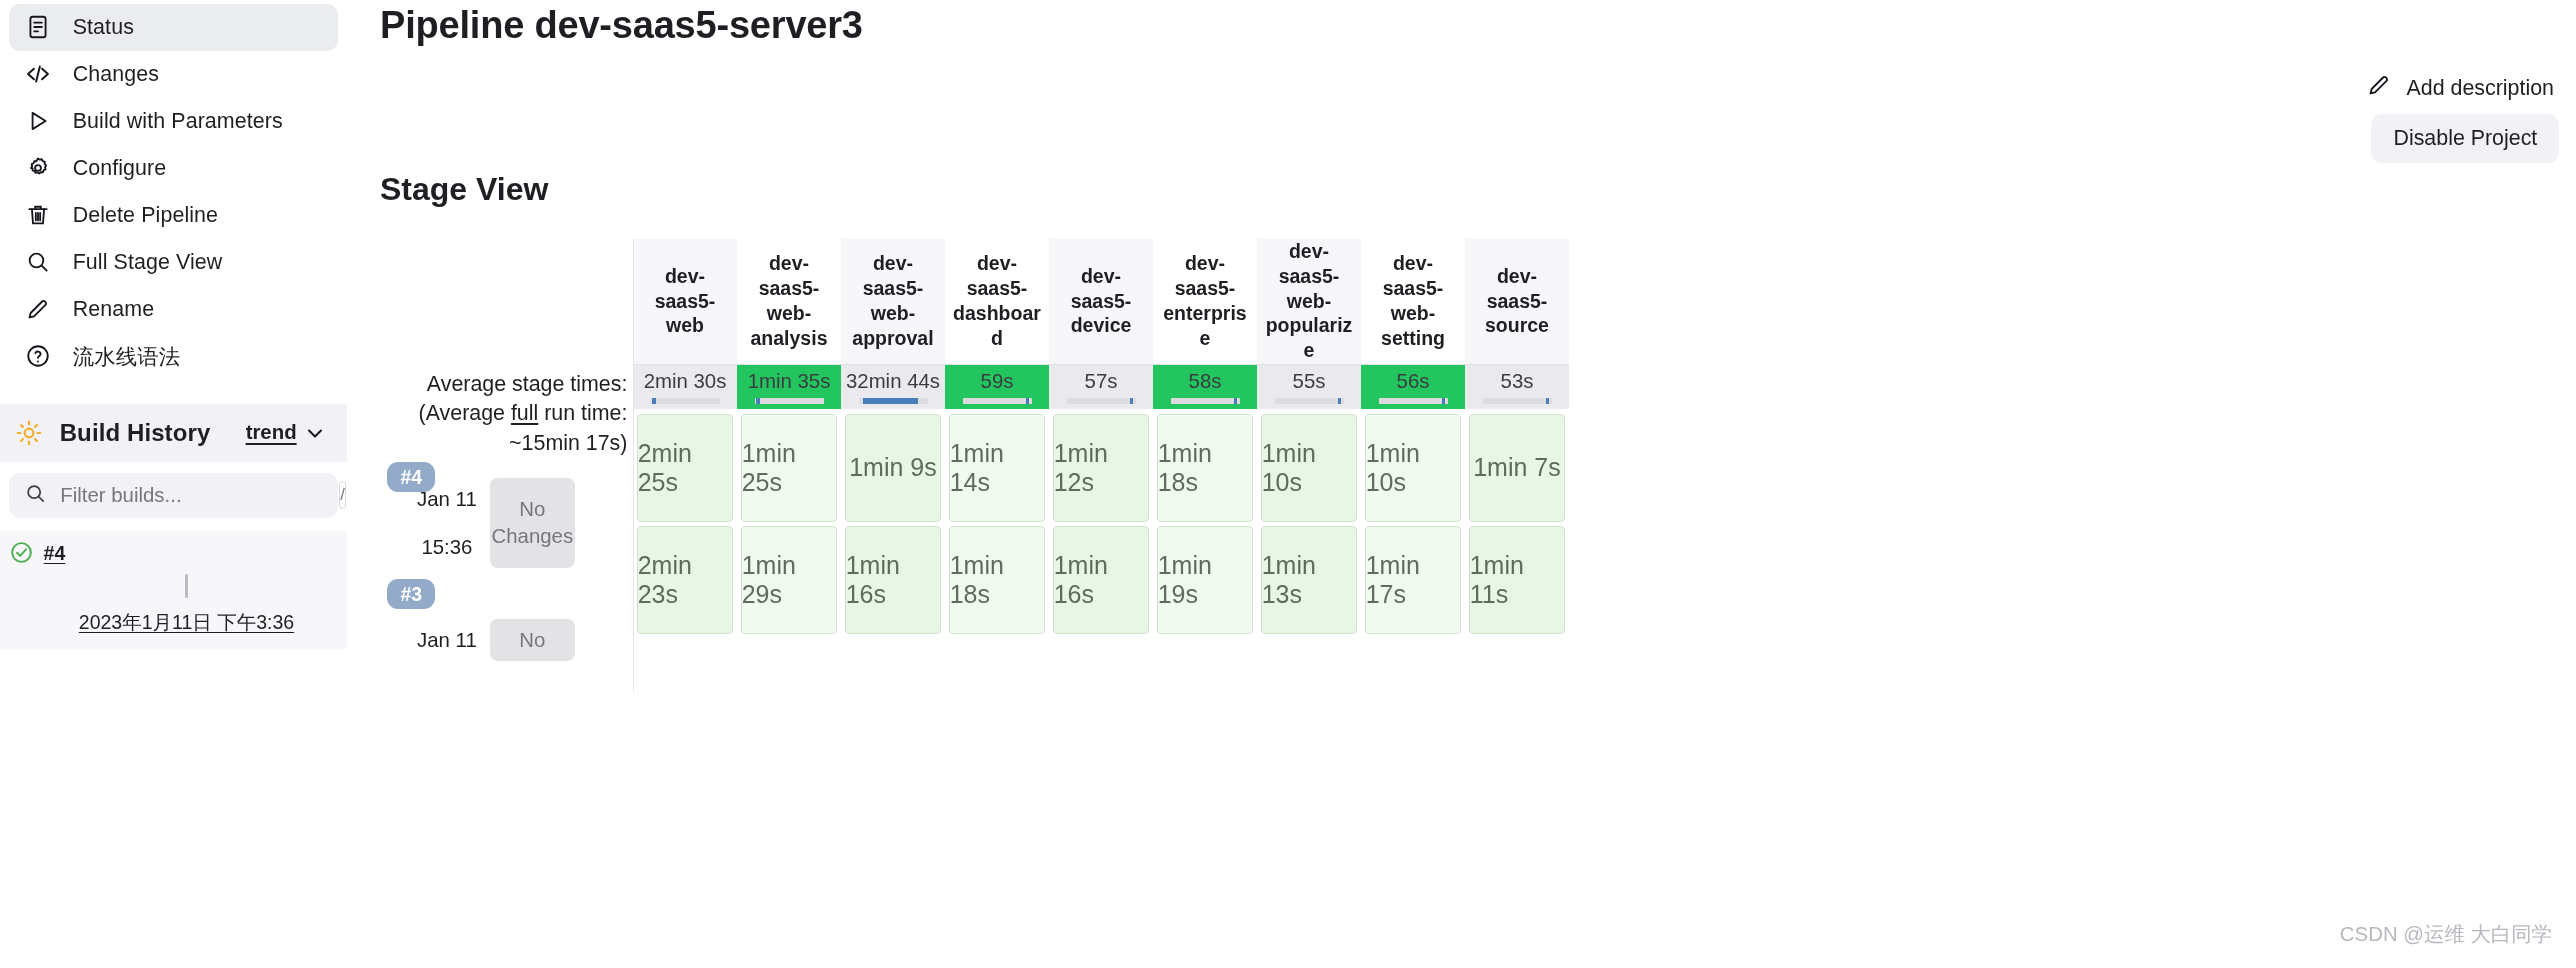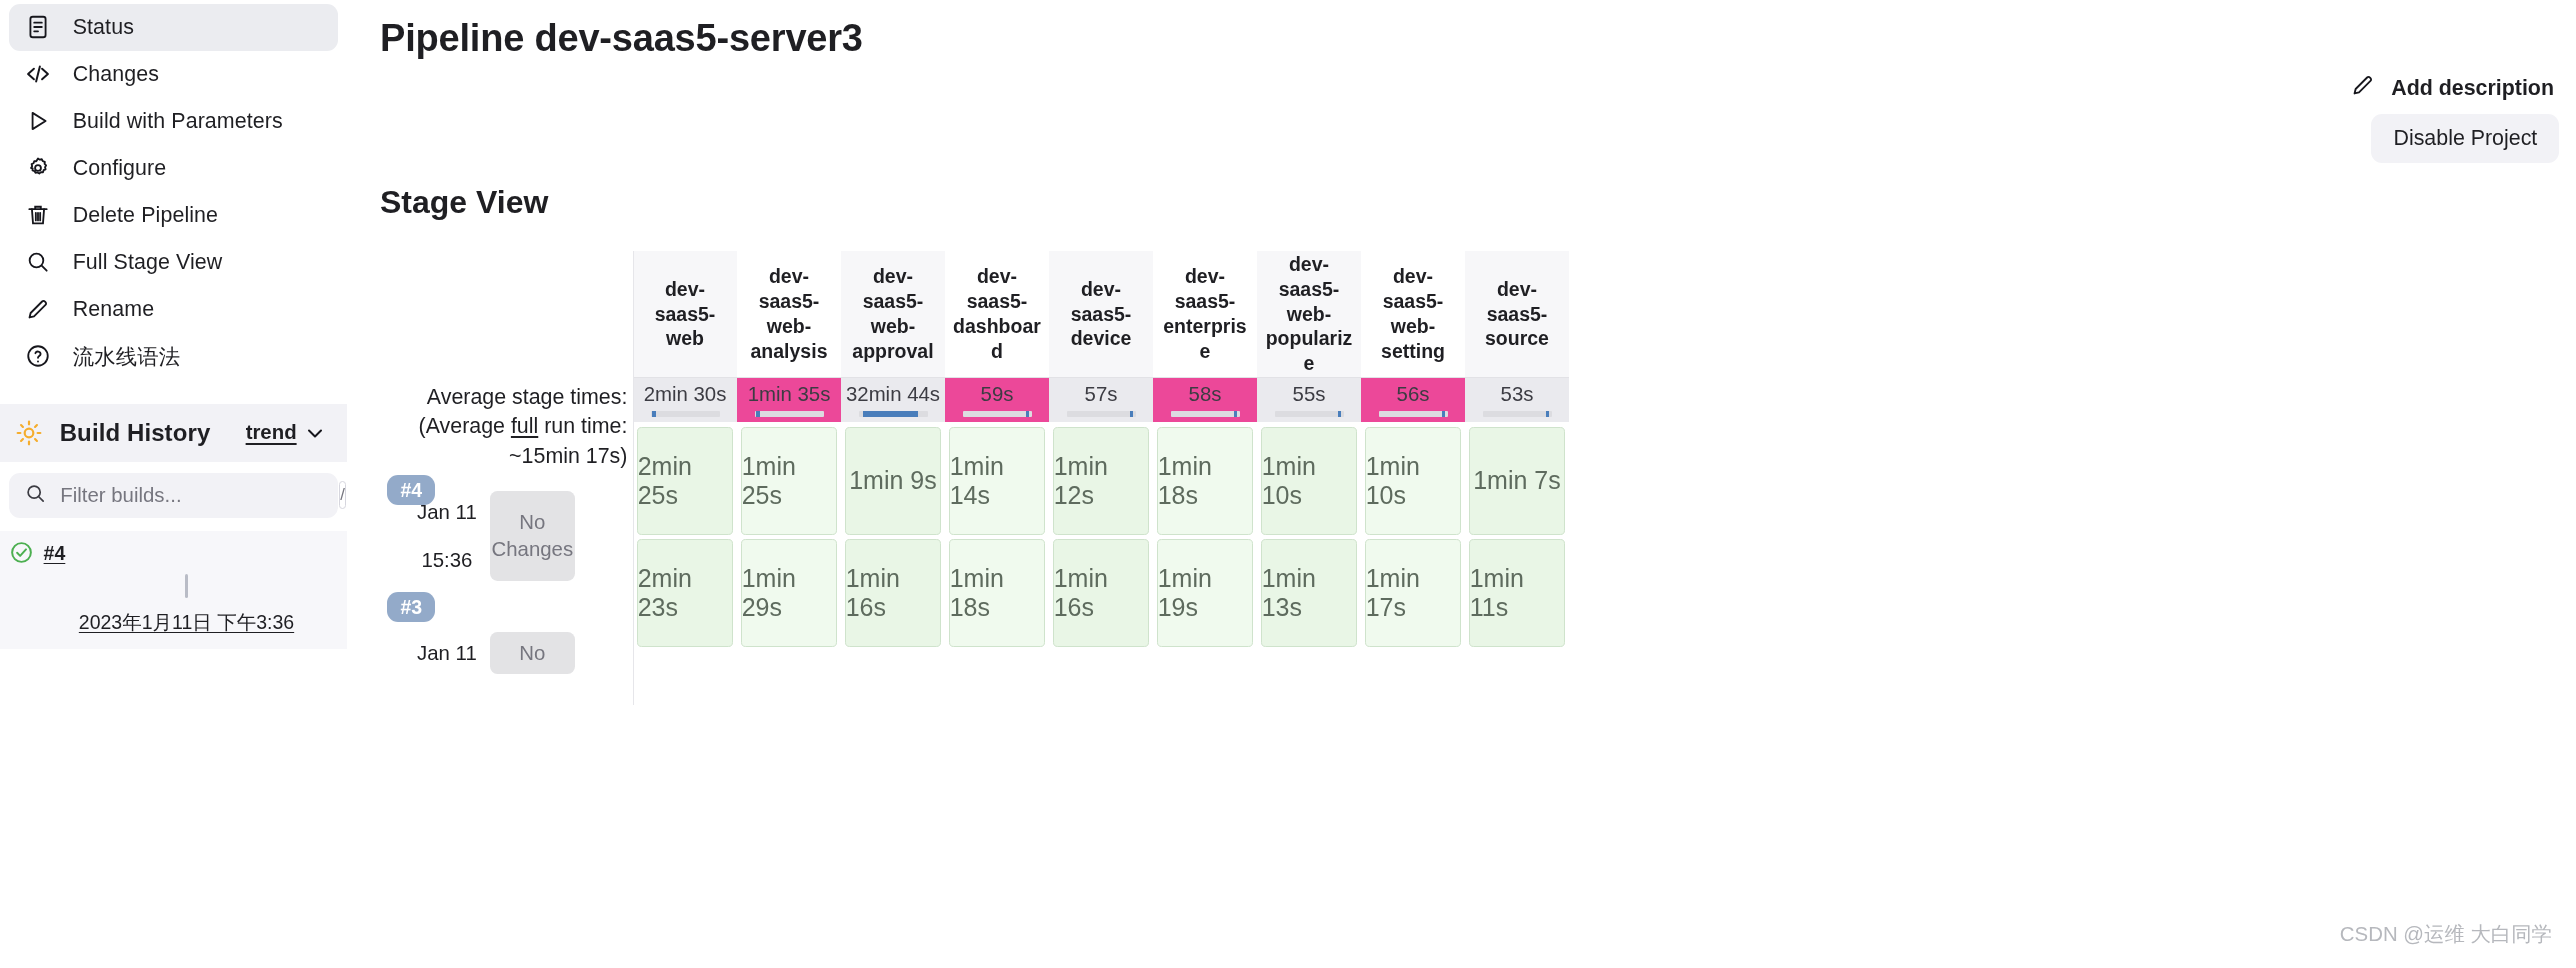--- a/index.html
+++ b/index.html
@@ -84,26 +84,26 @@
     font-size: 19.5px; color: #1f1f23; margin-left: 26px;
     text-decoration: underline; text-underline-offset: 2.8px; cursor: pointer;
     display: flex; align-items: center; gap: 11px; flex-direction: column;
   }
   .date-bar { width: 2.8px; height: 24px; background: #b9bcc6; display:inline-block; border-radius:1.9px;}
 
   
   .main { flex: 1; position: relative; overflow: hidden; padding-left: 32px; }
   .page-title {
     font-size: 38px; font-weight: 700; letter-spacing: -0.2px;
-    margin-top: 17px;
+    margin-top: 4px;
   }
   .desc-row {
     position: absolute; right: 22px; top: 72px;
     display: flex; align-items: center; gap: 15px;
-    font-size: 21.4px; font-weight: 700; cursor: pointer; text-align: right;
+    font-size: 21.4px; font-weight: 400; cursor: pointer; text-align: right;
   }
   .disable-btn {
     position: absolute; right: 16.7px; top: 114px;
     background: #f2f2f6; border: 0; border-radius: 11px;
     padding: 12px 22px; font-size: 21.4px; cursor: pointer;
     font-family: "Liberation Sans", sans-serif; color: #1f1f23;
   }
   .stage-view-title {
     font-size: 32px; font-weight: 700; margin-top: 124px;
   }
@@ -130,21 +130,21 @@
     text-align: center; font-size: 19.5px; font-weight: 700; line-height: 1.28;
     padding: 3.7px 5.6px; word-break: break-word;
     background: #fff;
   }
   .hdr.alt { background: #f7f7f9; }
 
   .avg-cell {
     height: 45px; display: flex; flex-direction: column;
     align-items: center; justify-content: center;
     font-size: 20.4px; color: #3c3c43; gap: 4.6px;
-    background: #ec4899; border-top: 0.9px solid #e2e2e6;
+    background: #22c55e; border-top: 0.9px solid #e2e2e6;
   }
   .avg-cell.alt { background: #eaeaee; }
   .pbar {
     width: 69px; height: 6.5px; background: #dcdce0; border-radius: 0.9px;
     position: relative; overflow: hidden;
   }
   .pbar > i { position: absolute; top: 0; bottom: 0; background: #4a7ebb; display: block; }
 
   .build-cell {
     height: 108px; margin: 4.6px 3.7px;

